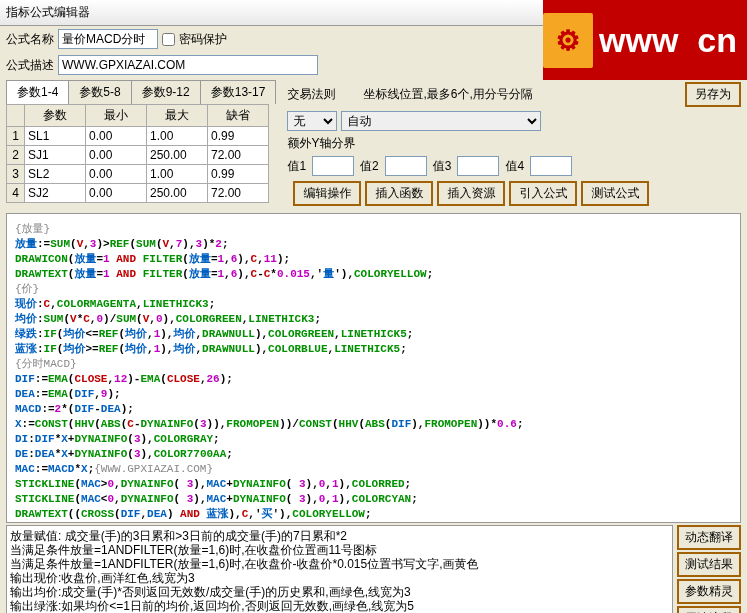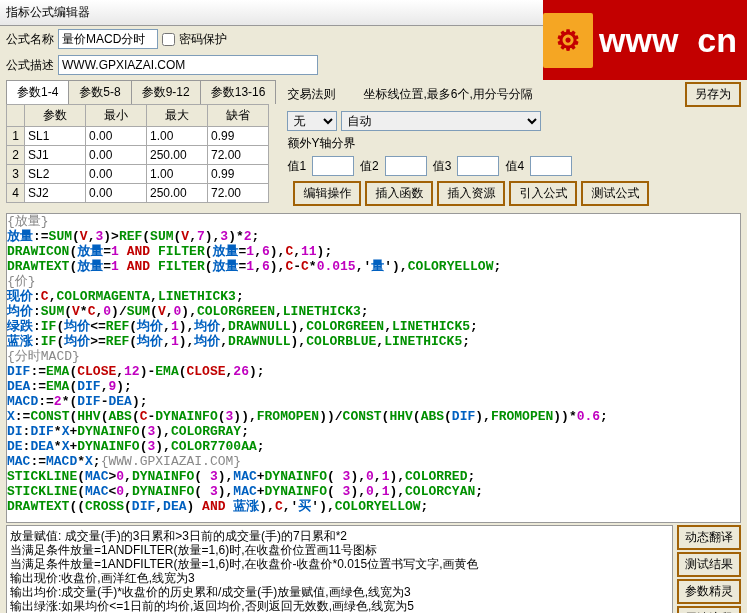--- a/index.html
+++ b/index.html
@@ -19,21 +19,21 @@
 .param-table { border-collapse: collapse; margin: 0 6px 4px; background:#6d28d9; }
 .param-table th, .param-table td { border: 1px solid #aaa; padding: 0; }
 .param-table th { background: #ece9d8; font-weight: normal; padding: 2px 6px; font-size:12px; }
 .param-table td input { border: none; width: 60px; padding: 2px 3px; font-size:12px; }
 .param-table td.idx { background:#ece9d8; text-align:center; width:18px; font-size:12px; padding:2px 4px;}
 .right-panel { flex:1; padding: 2px 6px; }
 .right-panel .row { padding: 2px 0; }
 select { border:1px solid #7f9db9; font-size:12px; padding:1px; }
 button { font-family: inherit; font-size: 12px; padding: 2px 8px; border: 2px solid #a16207; background: #ece9d8; cursor:pointer; }
 .btn-row { display:flex; gap:4px; padding: 3px 6px; justify-content:flex-start; }
-.code-area { background: #fff; border: 1px solid #999; margin: 2px 6px; padding: 0; font-family: "Fixedsys", "Courier New", monospace; font-size: 13px; line-height: 15px; height: 310px; overflow: auto; white-space: pre; }
+.code-area { background: #fff; border: 1px solid #999; margin: 2px 6px; padding: 8px; font-family: "Fixedsys", "Courier New", monospace; font-size: 11px; line-height: 15px; height: 310px; overflow: auto; white-space: pre; }
 .desc-area { display:flex; margin: 2px 6px; gap:4px; }
 .desc-text { flex:1; background:#fff; border:1px solid #999; padding:3px; font-size:12px; line-height:14px; height:96px; overflow:auto; }
 .desc-btns { display:flex; flex-direction:column; gap:2px; }
 .desc-btns button { padding: 2px 6px; }
 .c-gray{color:#888}.c-blue{color:#0060c0;font-weight:bold}.c-green{color:#009000;font-weight:bold}.c-red{color:#c00000;font-weight:bold}.c-num{color:#c000c0;font-weight:bold}.c-black{color:#000;font-weight:bold}
 .val-inputs { display:flex; gap:6px; align-items:center; }
 .val-inputs input { width: 42px; }
 </style>
 </head>
 <body>
@@ -65,21 +65,21 @@
   <span style="flex:1"></span>
   <span class="lbl">公式</span>
 </div>
 
 <div style="display:flex">
   <div>
     <div class="tabs">
       <div class="tab active">参数1-4</div>
       <div class="tab">参数5-8</div>
       <div class="tab">参数9-12</div>
-      <div class="tab">参数13-16</div>
+      <div class="tab">参数13-17</div>
     </div>
     <table class="param-table">
       <tbody>
           <tr>
         <th></th>
         <th>参数</th>
         <th>最小</th>
         <th>最大</th>
         <th>缺省</th>
       </tr>
@@ -171,21 +171,21 @@
 <span class="c-green">STICKLINE</span><span class="c-black">(</span><span class="c-blue">MAC</span><span class="c-black">&gt;</span><span class="c-num">0</span><span class="c-black">,</span><span class="c-green">DYNAINFO</span><span class="c-black">( </span><span class="c-num">3</span><span class="c-black">),</span><span class="c-blue">MAC</span><span class="c-black">+</span><span class="c-green">DYNAINFO</span><span class="c-black">( </span><span class="c-num">3</span><span class="c-black">),</span><span class="c-num">0</span><span class="c-black">,</span><span class="c-num">1</span><span class="c-black">),</span><span class="c-green">COLORRED</span><span class="c-black">;</span>
 <span class="c-green">STICKLINE</span><span class="c-black">(</span><span class="c-blue">MAC</span><span class="c-black">&lt;</span><span class="c-num">0</span><span class="c-black">,</span><span class="c-green">DYNAINFO</span><span class="c-black">( </span><span class="c-num">3</span><span class="c-black">),</span><span class="c-blue">MAC</span><span class="c-black">+</span><span class="c-green">DYNAINFO</span><span class="c-black">( </span><span class="c-num">3</span><span class="c-black">),</span><span class="c-num">0</span><span class="c-black">,</span><span class="c-num">1</span><span class="c-black">),</span><span class="c-green">COLORCYAN</span><span class="c-black">;</span>
 <span class="c-green">DRAWTEXT</span><span class="c-black">((</span><span class="c-green">CROSS</span><span class="c-black">(</span><span class="c-blue">DIF</span><span class="c-black">,</span><span class="c-blue">DEA</span><span class="c-black">) </span><span class="c-red">AND</span> <span class="c-blue">蓝涨</span><span class="c-black">),</span><span class="c-red">C</span><span class="c-black">,'</span><span class="c-blue">买</span><span class="c-black">'),</span><span class="c-green">COLORYELLOW</span><span class="c-black">;</span></div>
 
 <div class="desc-area">
   <div class="desc-text" id="desc-panel">
       <div>放量赋值: 成交量(手)的3日累和&gt;3日前的成交量(手)的7日累和*2</div>
       <div>当满足条件放量=1ANDFILTER(放量=1,6)时,在收盘价位置画11号图标</div>
       <div>当满足条件放量=1ANDFILTER(放量=1,6)时,在收盘价-收盘价*0.015位置书写文字,画黄色</div>
       <div>输出现价:收盘价,画洋红色,线宽为3</div>
-      <div>输出均价:成交量(手)*收盘价的历史累和/成交量(手)放量赋值,画绿色,线宽为3</div>
+      <div>输出均价:成交量(手)*否则返回无效数/成交量(手)的历史累和,画绿色,线宽为3</div>
       <div>输出绿涨:如果均价&lt;=1日前的均价,返回均价,否则返回无效数,画绿色,线宽为5</div>
     </div>
   <div class="desc-btns">
     <button>动态翻译</button>
     <button>测试结果</button>
     <button>参数精灵</button>
     <button>用法注释</button>
   </div>
 </div>
 

